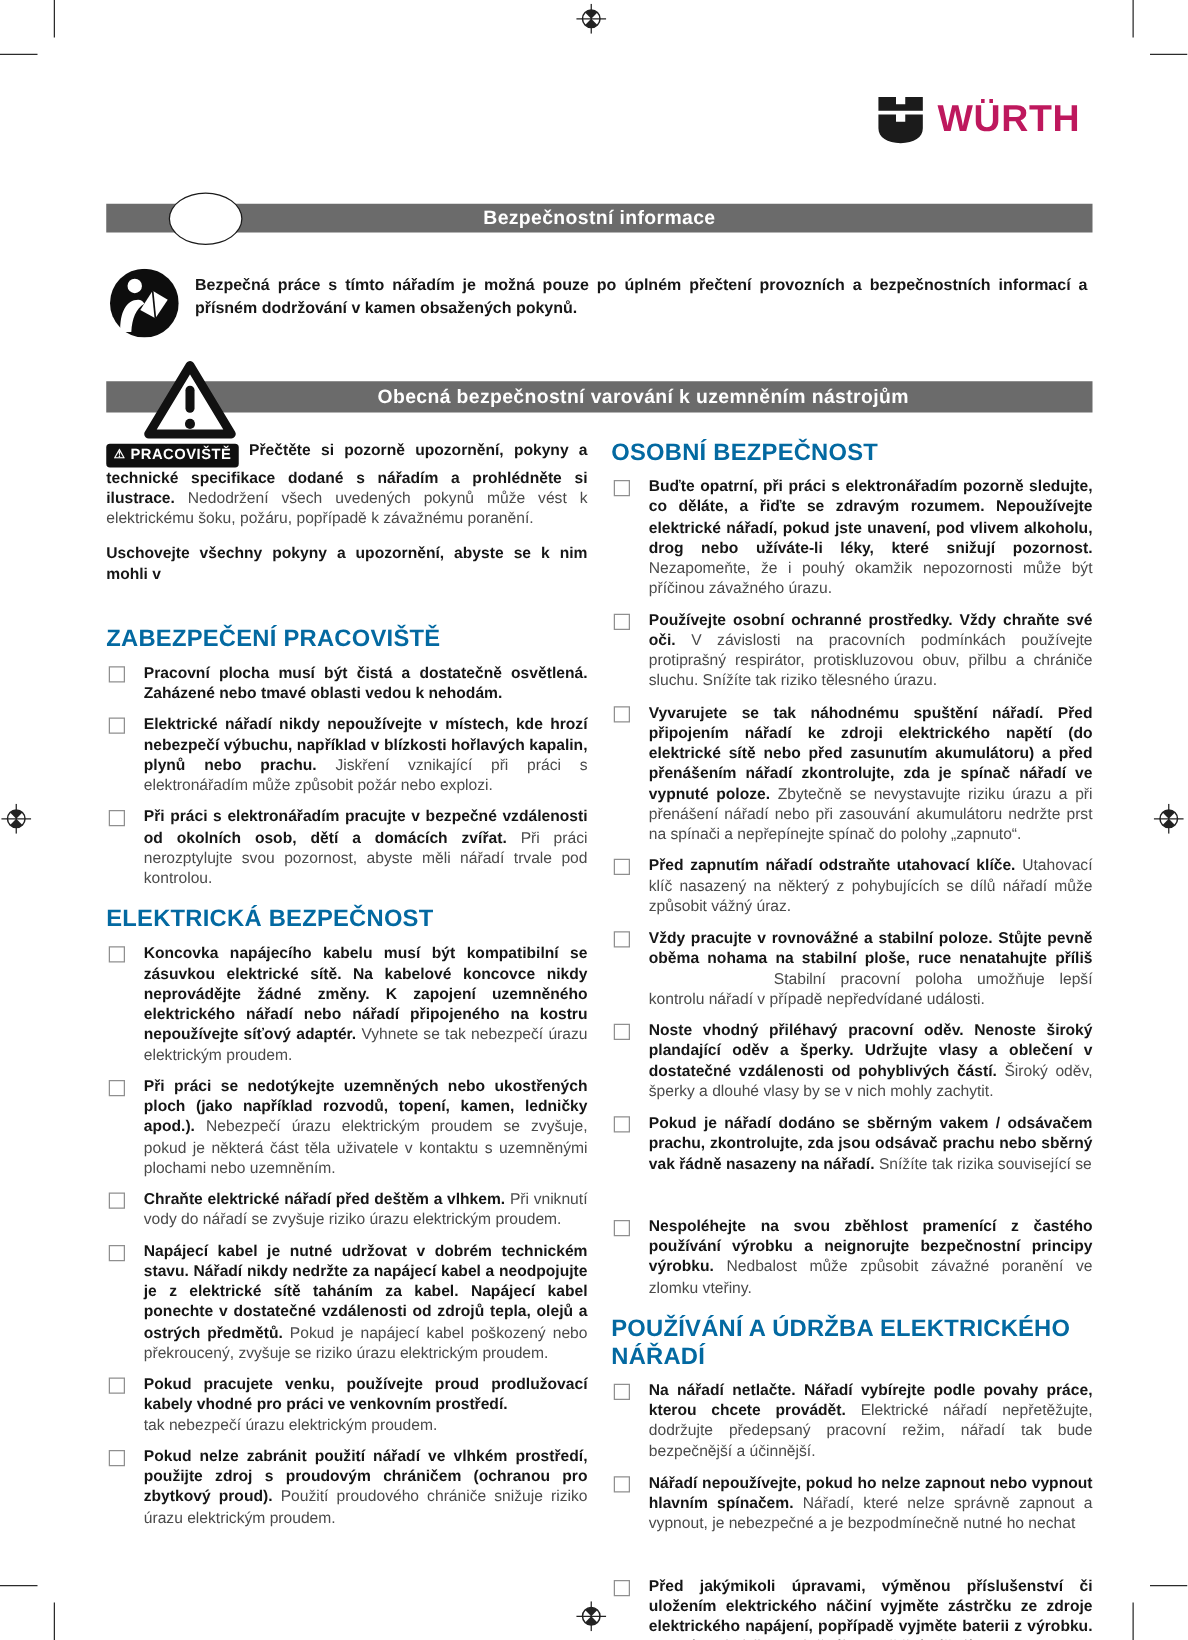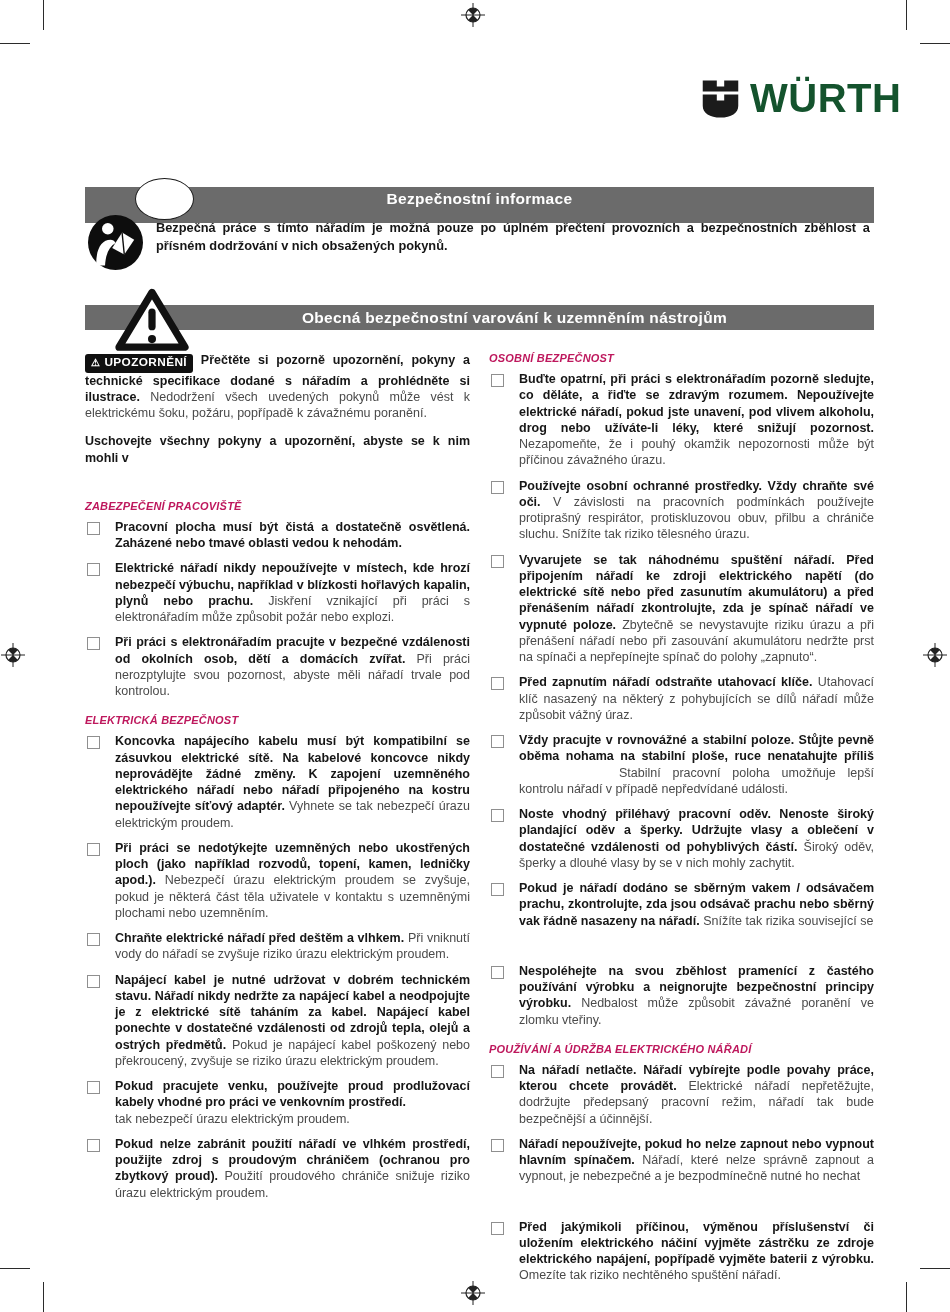--- a/index.html
+++ b/index.html
@@ -6,39 +6,39 @@
   body{
     width:950px;height:1312px;background:#ffffff;position:relative;overflow:hidden;
     font-family:"Liberation Sans",sans-serif;
     -webkit-font-smoothing:antialiased;
   }
   .crop{position:absolute;background:#2b2b2b;}
   .regmark{position:absolute;width:24px;height:24px;}
   
   .logo{position:absolute;top:76px;left:702px;display:flex;align-items:center;gap:11px;}
   .logo svg{width:37px;height:40px;}
-  .logo-text{font-size:40px;font-weight:bold;color:#14532d;letter-spacing:0.5px;}
+  .logo-text{font-size:30px;font-weight:bold;color:#be185d;letter-spacing:0.5px;}
   
   .banner{position:absolute;left:85px;width:789px;background:var(--banner,#6b6b6b);}
-  .banner1{top:187px;height:36px;}
+  .banner1{top:163px;height:23px;}
   .banner2{top:305px;height:25px;}
   .banner-title{display:block;text-align:center;color:#ffffff;font-weight:bold;font-size:15.5px;letter-spacing:0.3px;}
   .banner1 .banner-title{line-height:23px;}
   .banner2 .banner-title{line-height:25px;padding-left:70px;}
   .ellipse{position:absolute;left:50px;top:-9px;width:57px;height:40px;background:#fff;
     border:1px solid #1a1a1a;border-radius:50%;}
   .warn-triangle{position:absolute;left:26px;top:-19px;width:82px;height:66px;}
   
   .intro{position:absolute;top:215px;left:88px;width:782px;display:flex;gap:13px;align-items:flex-start;}
   .read-icon{flex:none;width:55px;height:55px;display:block;}
   .intro-text{flex:1;font-weight:bold;color:var(--ink,#161616);font-size:12.8px;line-height:1.42;text-align:justify;padding-top:4px;}
   
   .columns{position:absolute;top:352px;left:85px;width:789px;display:flex;gap:19px;}
   .col{width:385px;}
-  .section-heading{font-size:11px;font-weight:bold;color:#be185d;margin:15px 0 7px;letter-spacing:0.2px;font-style:italic;}
+  .section-heading{font-size:19px;font-weight:bold;color:#0369a1;margin:15px 0 7px;letter-spacing:0.2px;}
   .col .section-heading:first-child{margin-top:0;}
   .para{font-size:12.5px;line-height:1.3;color:var(--body,#4a4a4a);text-align:justify;margin:0 0 12px;}
   .para.bold{font-weight:bold;color:var(--ink,#161616);}
   .para b, .txt b{color:var(--ink,#161616);}
   .gap{margin-bottom:34px !important;}
   .bullet{display:flex;margin:0 0 9px;}
   .bullet .box{flex:none;width:11px;height:11px;border:1px solid #8f8f8f;margin:3px 15px 0 2px;background:#fff;}
   .bullet .txt{flex:1;font-size:12.5px;line-height:1.3;color:var(--body,#4a4a4a);text-align:justify;}
   .lead-gap{display:inline-block;width:100px;height:1px;}
   .warn-badge{display:inline-flex;align-items:center;gap:4px;background:#101010;color:#fff;
@@ -102,37 +102,37 @@
   </div>
 
   <div class="intro">
     <svg class="read-icon" viewBox="0 0 100 100">
       <circle cx="50" cy="50" r="50" fill="#0d0d0d"></circle>
       <circle cx="36" cy="25" r="10.5" fill="#ffffff"></circle>
       <path d="M15,92 C14,63 24,45 41,45 C45,45 48,47 50,51 C38,58 32,72 31,92 Z" fill="#ffffff"></path>
       <path d="M44,60 L62,32 L84,45 L66,72 Z" fill="#ffffff"></path>
       <path d="M62,32 L66,72" stroke="#0d0d0d" stroke-width="2.5" fill="none"></path>
     </svg>
-    <div class="intro-text">Bezpečná práce s tímto nářadím je možná pouze po úplném přečtení provozních a bezpečnostních zběhlost a přísném dodržování v nich obsažených pokynů.</div>
+    <div class="intro-text">Bezpečná práce s tímto nářadím je možná pouze po úplném přečtení provozních a bezpečnostních informací a přísném dodržování v kamen obsažených pokynů.</div>
   </div>
 
   <div class="banner banner2">
     <svg class="warn-triangle" viewBox="0 0 100 82">
       <path d="M50,8 L91,76 L9,76 Z" fill="#ffffff" stroke="#111" stroke-width="9" stroke-linejoin="round"></path>
       <rect x="45.5" y="28" width="9" height="27" rx="4.5" fill="#111"></rect>
       <circle cx="50" cy="66" r="5" fill="#111"></circle>
     </svg>
     <span class="banner-title">Obecná bezpečnostní varování k uzemněním nástrojům</span>
   </div>
 
   <div class="columns">
     <div class="col" id="col-left">
         <div class="para"><span class="warn-badge">
             <span class="tri">⚠</span>
-            <span>UPOZORNĚNÍ</span>
+            <span>PRACOVIŠTĚ</span>
           </span><b> Přečtěte si pozorně upozornění, pokyny a technické specifikace dodané s nářadím a prohlédněte si ilustrace. </b><span>Nedodržení všech uvedených pokynů může vést k elektrickému šoku, požáru, popřípadě k závažnému poranění.</span></div>
         <div class="para bold gap">Uschovejte všechny pokyny a upozornění, abyste se k nim mohli v</div>
         <div class="section-heading">ZABEZPEČENÍ PRACOVIŠTĚ</div>
         <div class="bullet">
           <span class="box"></span>
           <div class="txt"><b>Pracovní plocha musí být čistá a dostatečně osvětlená. Zaházené nebo tmavé oblasti vedou k nehodám.</b></div>
         </div>
         <div class="bullet">
           <span class="box"></span>
           <div class="txt"><b>Elektrické nářadí nikdy nepoužívejte v místech, kde hrozí nebezpečí výbuchu, například v blízkosti hořlavých kapalin, plynů nebo prachu.</b> <span>Jiskření vznikající při práci s elektronářadím může způsobit požár nebo explozi.</span></div>
@@ -205,18 +205,18 @@
         <div class="bullet">
           <span class="box"></span>
           <div class="txt"><b>Na nářadí netlačte. Nářadí vybírejte podle povahy práce, kterou chcete provádět.</b> <span>Elektrické nářadí nepřetěžujte, dodržujte předepsaný pracovní režim, nářadí tak bude bezpečnější a účinnější.</span></div>
         </div>
         <div class="bullet gap">
           <span class="box"></span>
           <div class="txt"><b>Nářadí nepoužívejte, pokud ho nelze zapnout nebo vypnout hlavním spínačem.</b> <span>Nářadí, které nelze správně zapnout a vypnout, je nebezpečné a je bezpodmínečně nutné ho nechat</span></div>
         </div>
         <div class="bullet">
           <span class="box"></span>
-          <div class="txt"><b>Před jakýmikoli příčinou, výměnou příslušenství či uložením elektrického náčiní vyjměte zástrčku ze zdroje elektrického napájení, popřípadě vyjměte baterii z výrobku.</b> <span>Omezíte tak riziko nechtěného spuštění nářadí.</span></div>
+          <div class="txt"><b>Před jakýmikoli úpravami, výměnou příslušenství či uložením elektrického náčiní vyjměte zástrčku ze zdroje elektrického napájení, popřípadě vyjměte baterii z výrobku.</b> <span>Omezíte tak riziko nechtěného spuštění nářadí.</span></div>
         </div>
       </div>
   </div>
 
 </div>
 
 </body></html>

